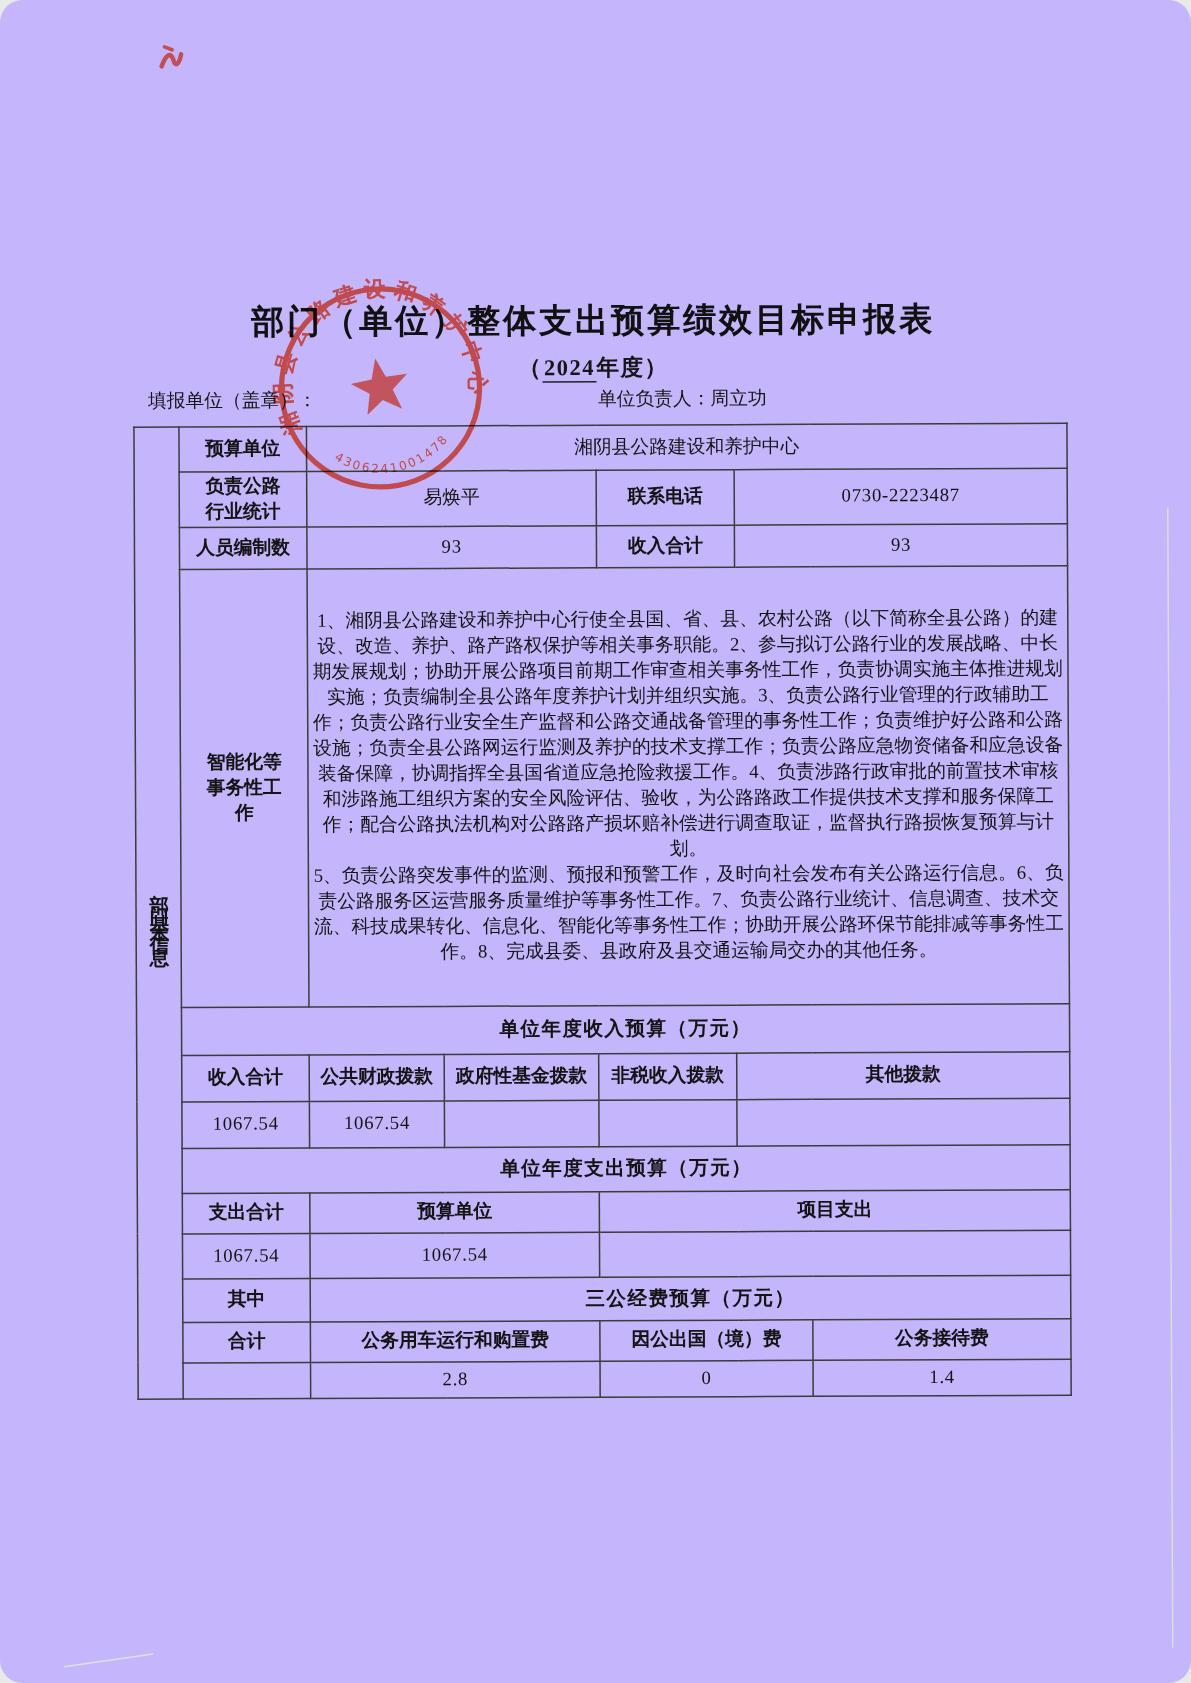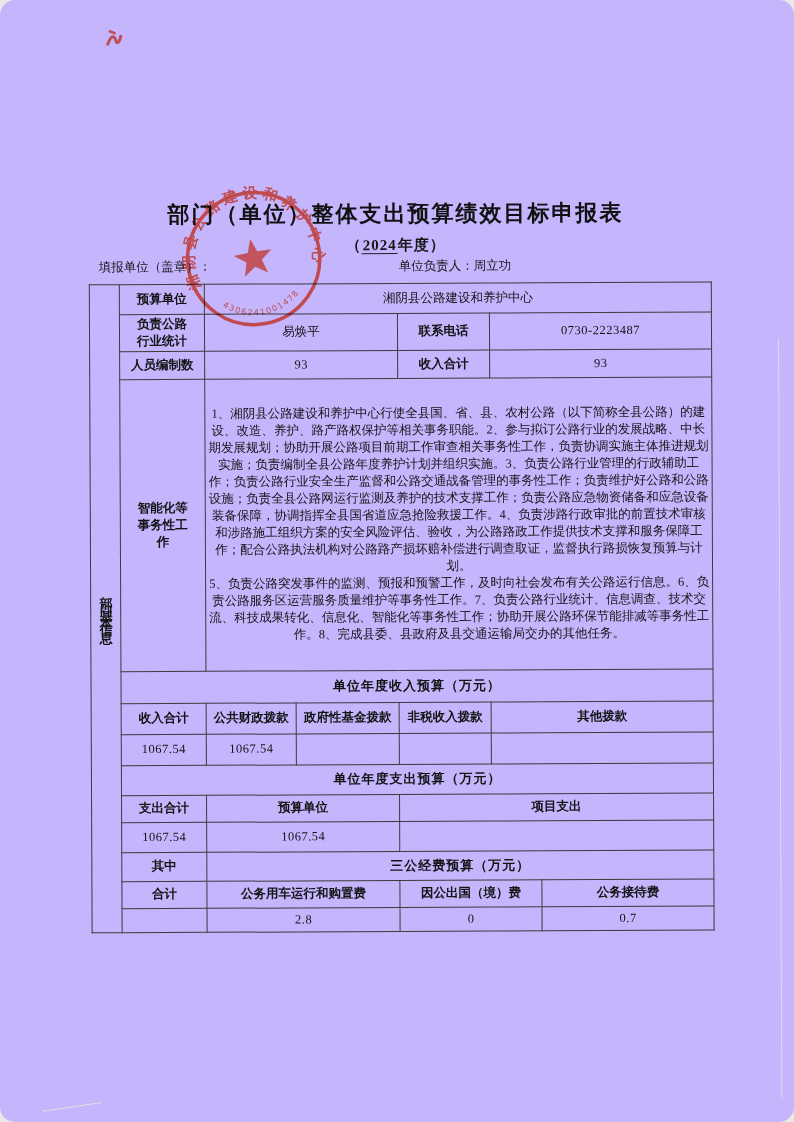--- a/index.html
+++ b/index.html
@@ -161,21 +161,21 @@
         <td class="lbl">合计</td>
         <td colspan="2" class="lbl">公务用车运行和购置费</td>
         <td colspan="2" class="lbl">因公出国（境）费</td>
         <td class="lbl">公务接待费</td>
       </tr>
 
       <tr style="height:24px">
         <td class="num"></td>
         <td colspan="2" class="num">2.8</td>
         <td colspan="2" class="num">0</td>
-        <td class="num">0.7</td>
+        <td class="num">1.4</td>
       </tr>
     </tbody>
       </table>
 
     <svg class="seal" viewBox="0 0 150 150">
       <g transform="rotate(-10 75 75)">
         <circle cx="75" cy="75" r="66" fill="none" stroke="#c0382f" stroke-width="3.5"></circle>
         <path id="sealArcTop" d="M 20 98 A 60 60 0 1 1 130 98" fill="none"></path>
         <text fill="#c0382f" font-size="14.5" letter-spacing="4.5" font-weight="bold" font-family="'Liberation Serif',serif">
           <textPath href="#sealArcTop" startOffset="50%" text-anchor="middle">湘阴县公路建设和养护中心</textPath>

